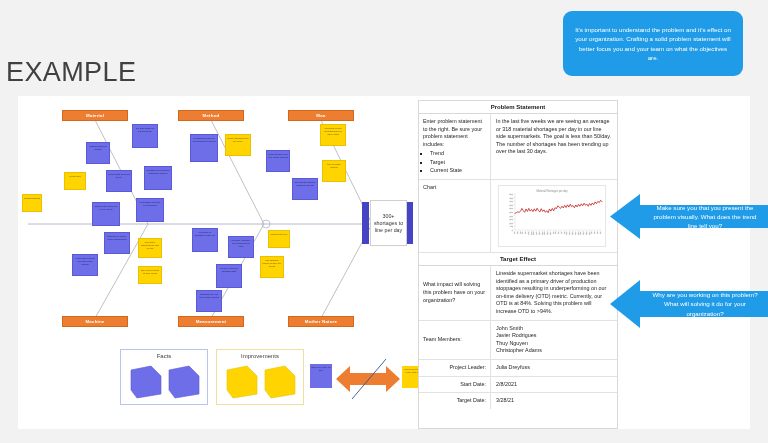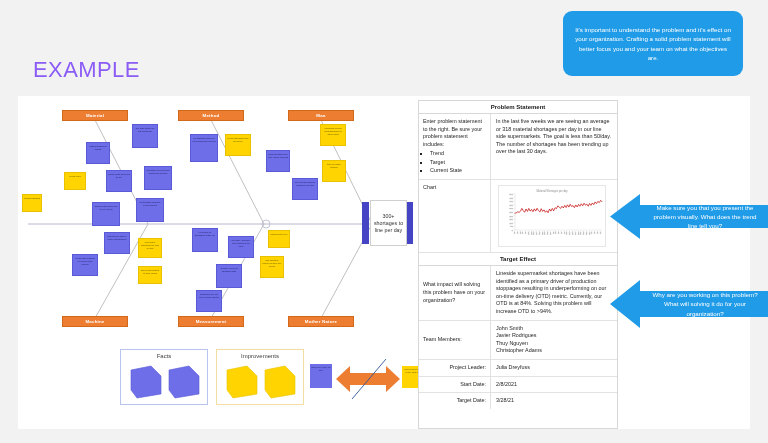--- a/index.html
+++ b/index.html
@@ -6,22 +6,22 @@
   body{
     width:768px;height:443px;overflow:hidden;
     background:#f2f2f2;
     font-family:"Liberation Sans", sans-serif;
     position:relative;
   }
   #slide{position:absolute;inset:0;}
 
   
   .slide-title{
-    position:absolute;left:33px;top:57px;
-    font-size:22px;color:#8b5cf6;font-weight:400;
+    position:absolute;left:6px;top:57px;
+    font-size:27px;color:#404040;font-weight:400;
     letter-spacing:.4px;
   }
 
   
   .canvas{
     position:absolute;left:18px;top:96px;width:732px;height:333px;
     background:#ffffff;
   }
 
   

